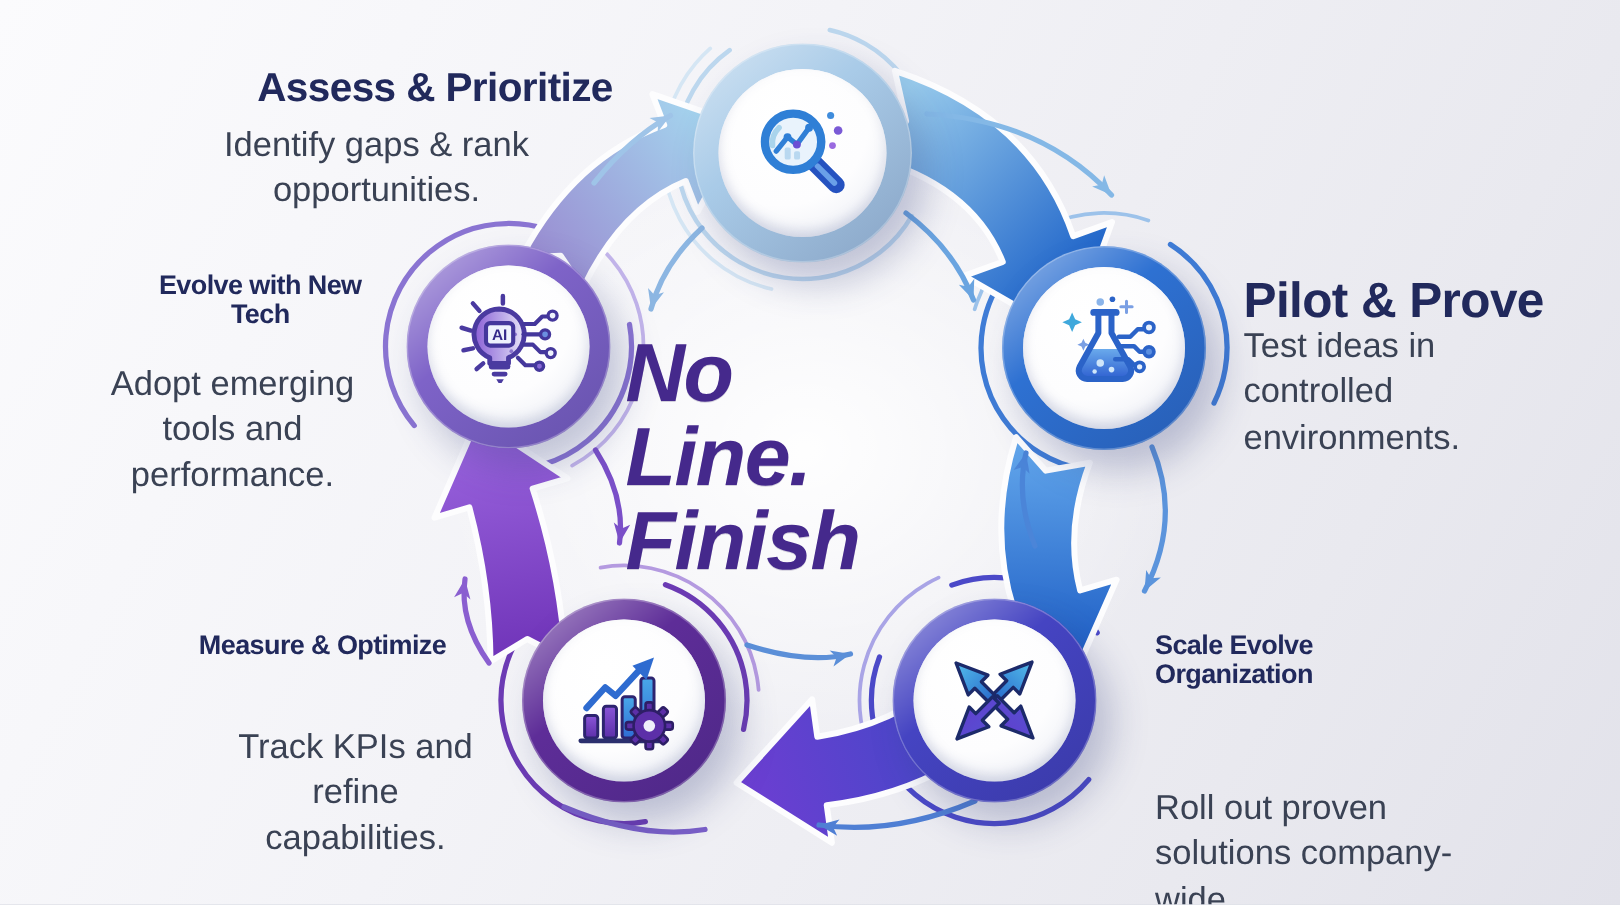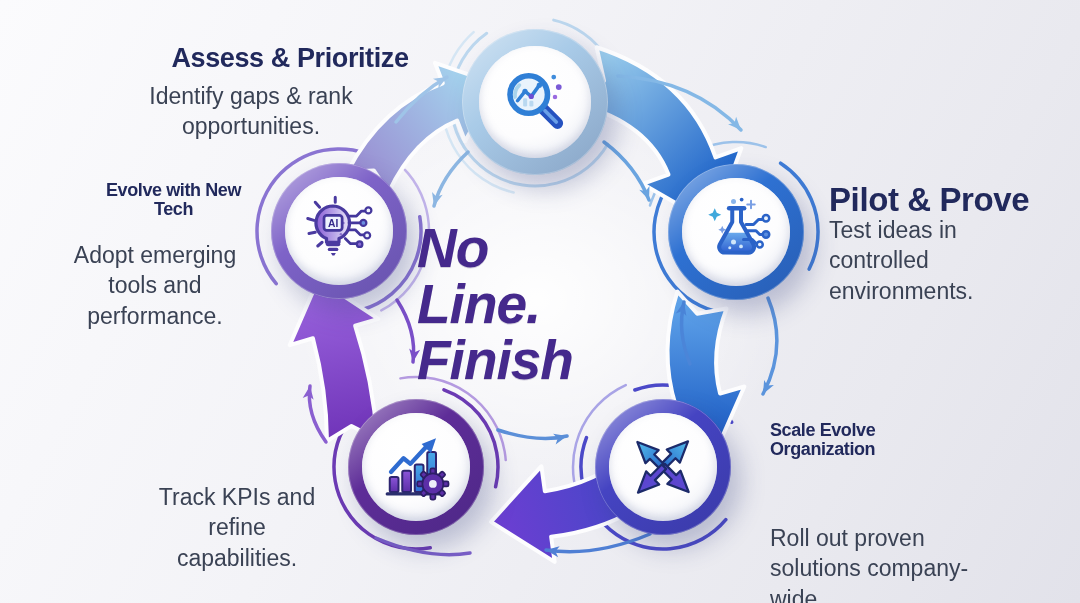--- a/index.html
+++ b/index.html
@@ -282,20 +282,21 @@
 
   <div class="heading t-right assess-title">Assess &amp; Prioritize</div>
   <div class="sub t-right assess-desc">Identify gaps &amp; rank opportunities.</div>
 
   <div class="heading pilot-title">Pilot &amp; Prove</div>
   <div class="sub pilot-desc">Test ideas in controlled environments.</div>
 
   <div class="heading scale-title">Scale Evolve Organization</div>
   <div class="sub scale-desc">Roll out proven solutions company-wide.</div>
 
+  <div class="heading t-right measure-title">Measure &amp; Optimize</div>
   <div class="sub t-right measure-desc">Track KPIs and refine capabilities.</div>
 
   <div class="heading t-right evolve-title">Evolve with New Tech</div>
   <div class="sub t-right evolve-desc">Adopt emerging tools and performance.</div>
 
   <div class="center-title">
     <span>No</span>
     <span>Line.</span>
     <span>Finish</span>
   </div>

